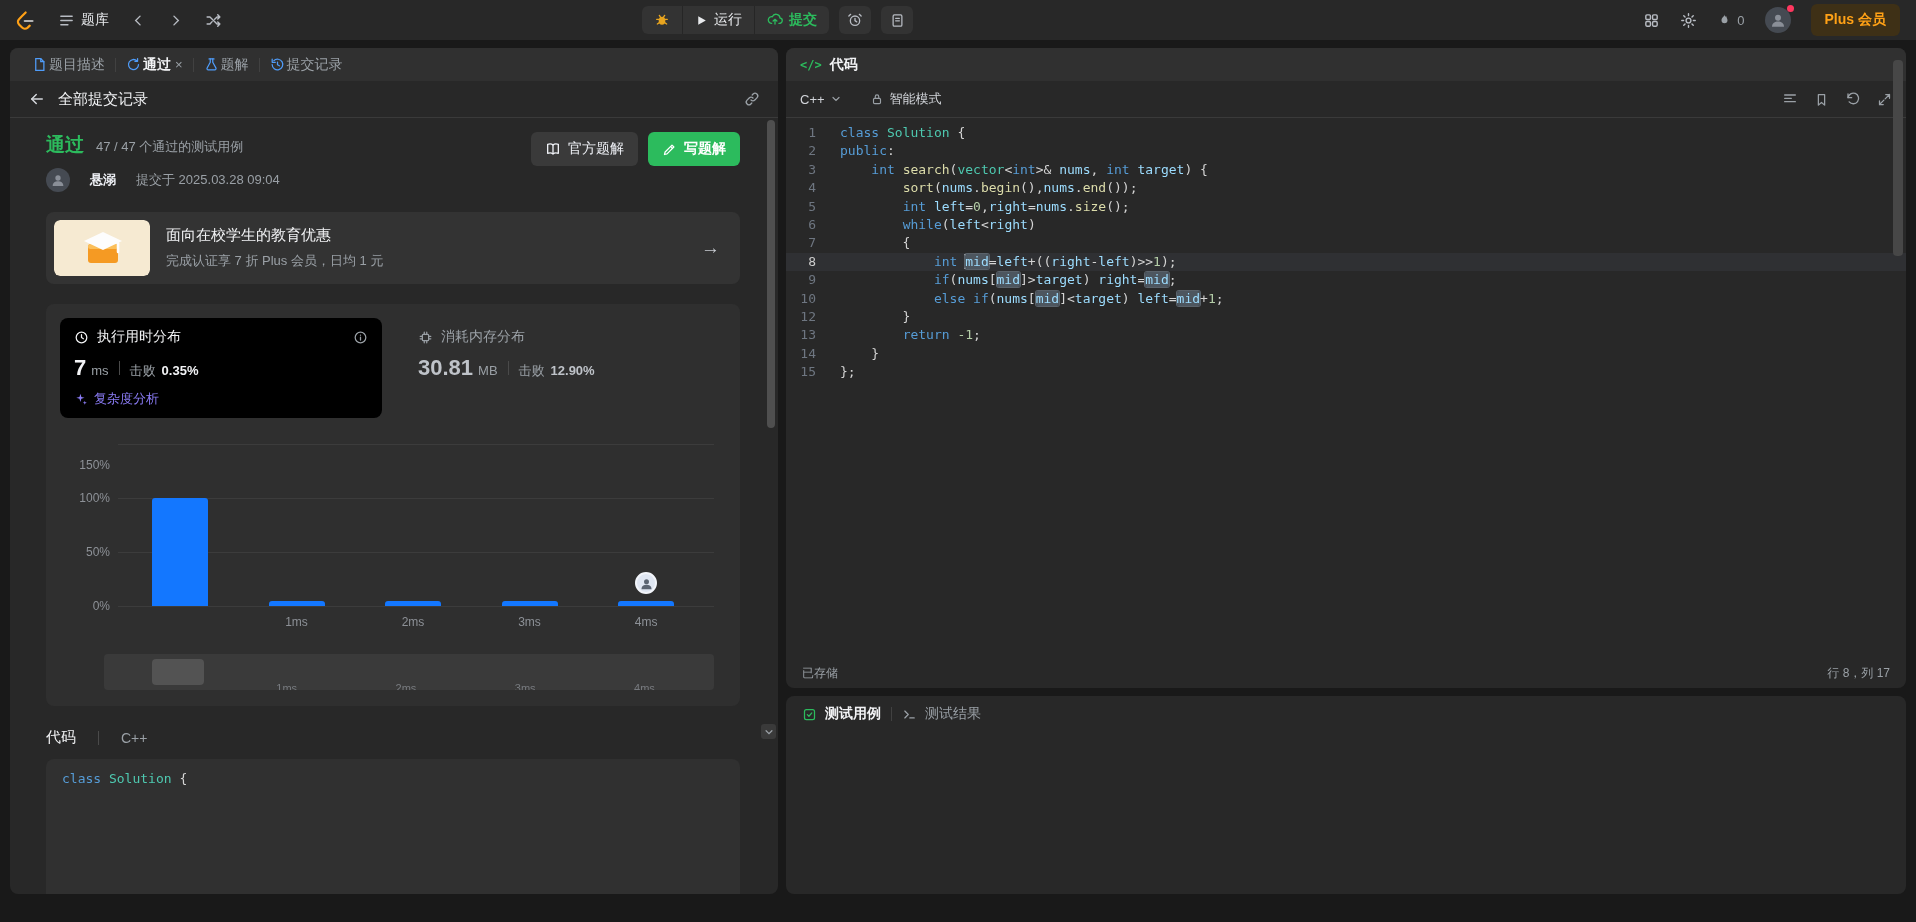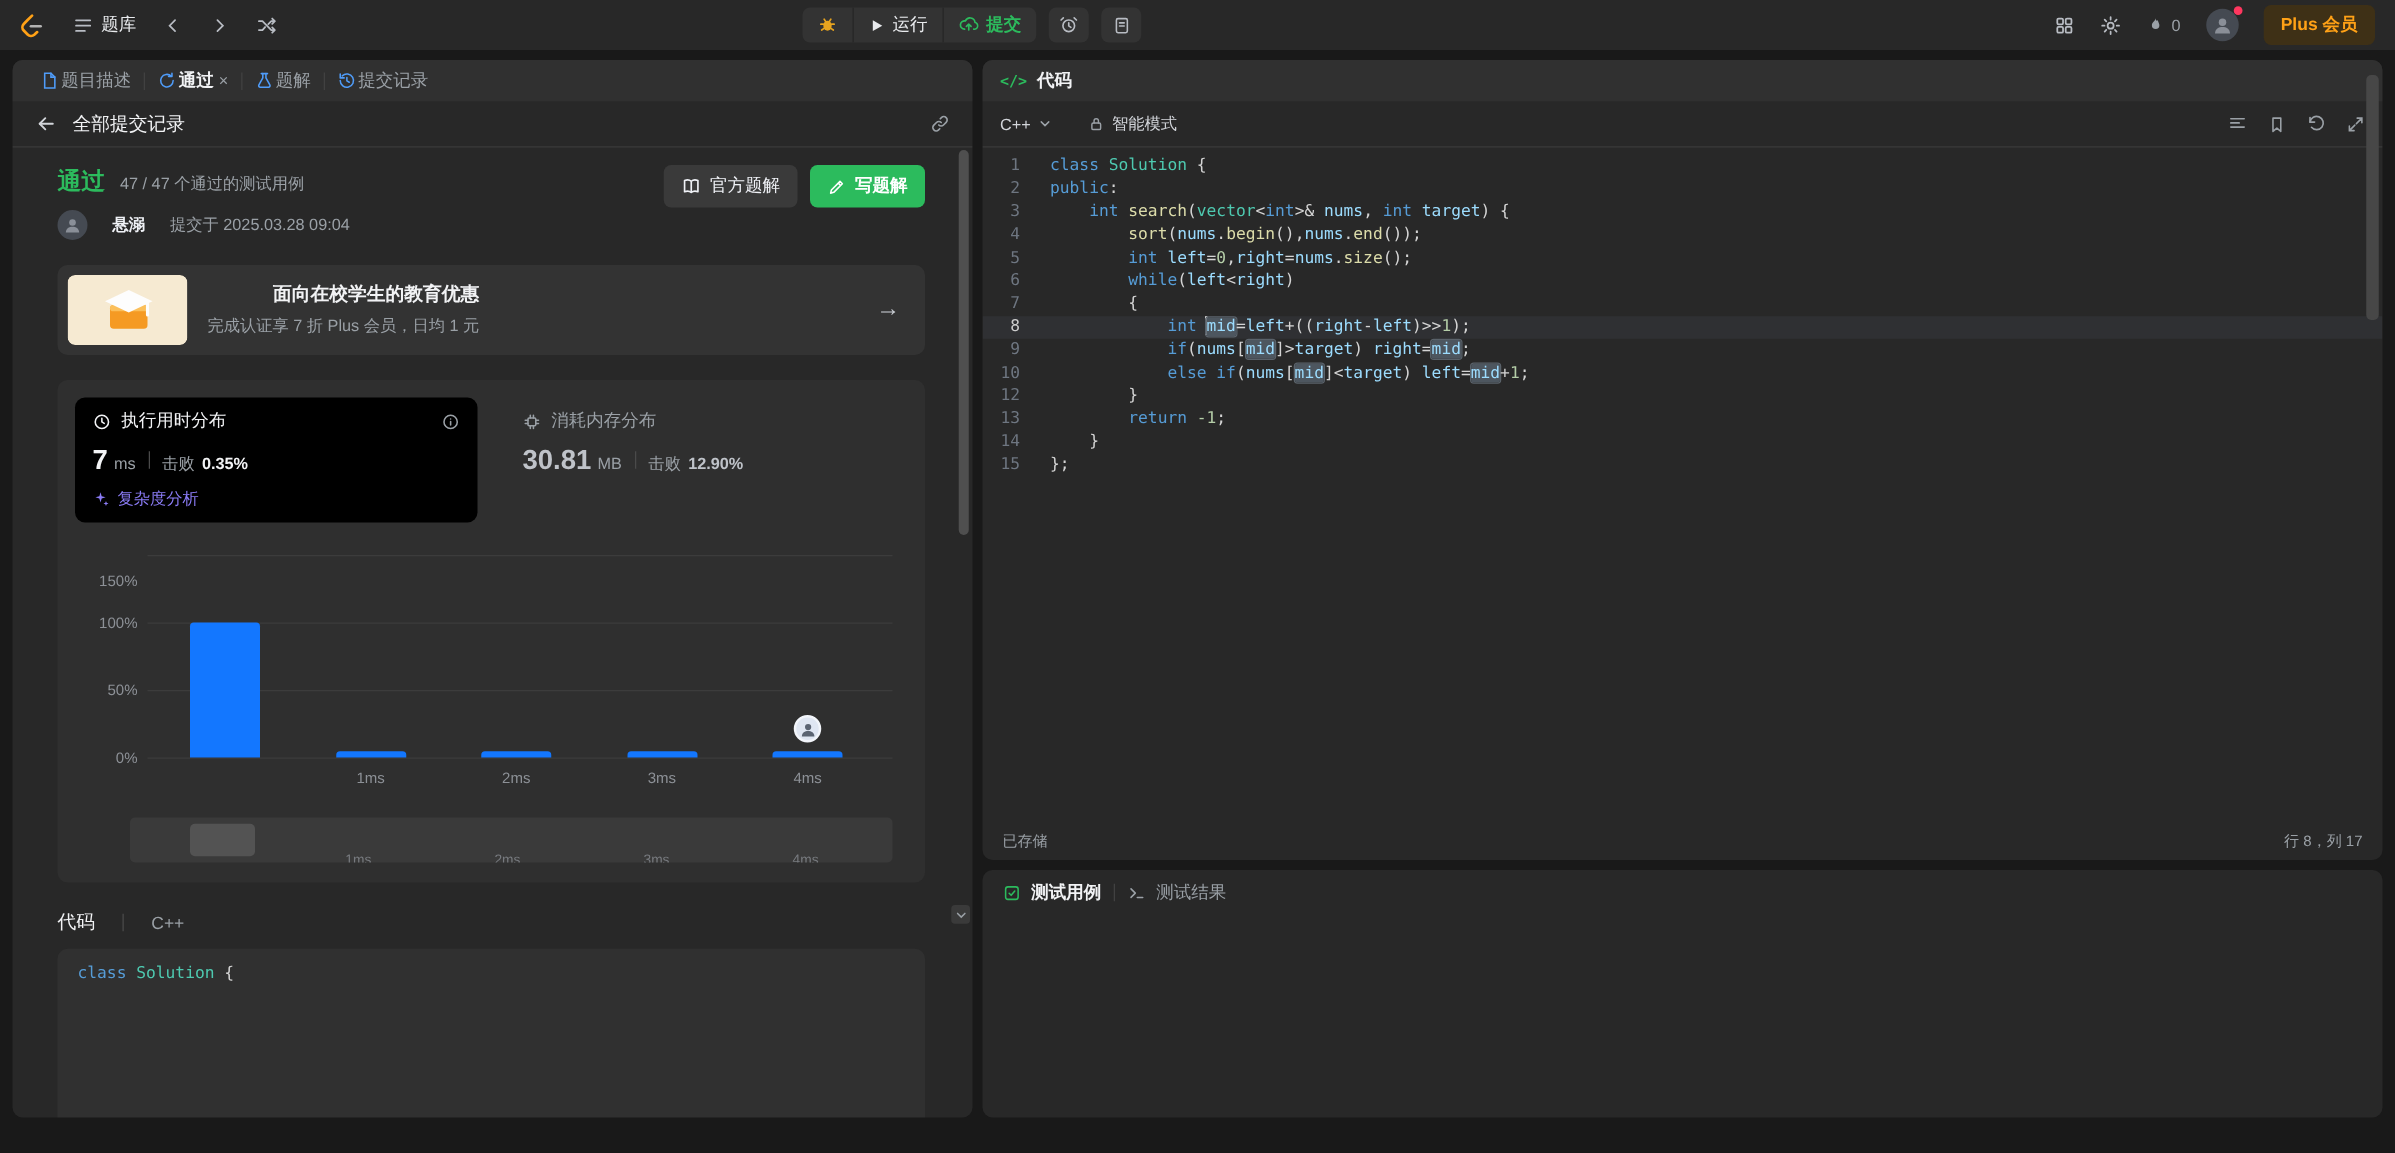--- a/index.html
+++ b/index.html
@@ -60,21 +60,21 @@
   .author-name { font-size:13px; font-weight:bold; color:#eff1f6; }
   .submitted { font-size:13px; color:#9aa0a6; }
   .result-actions { display:flex; gap:10px; align-items:flex-start; }
   .btn { height:34px; border-radius:6px; padding:0 14px; font-size:14px; display:flex; align-items:center; gap:7px; cursor:pointer; border:none; }
   .btn-dark { background:#3a3a3a; color:#eff1f6; }
   .btn-green { background:#2cbb5d; color:#ffffff; font-weight:bold; }
 
   
   .promo { margin-top:20px; background:#333333; border-radius:8px; padding:8px 20px 8px 8px; display:flex; align-items:center; gap:16px; }
   .promo-img { width:96px; height:56px; border-radius:6px; overflow:hidden; flex:none; }
-  .promo-title { font-size:15px; font-weight:bold; color:#f2f3f5;text-align:right; }
+  .promo-title { font-size:15px; font-weight:normal; color:#f2f3f5; }
   .promo-sub { font-size:13px; color:#9aa0a6; margin-top:7px; }
   .promo-arrow { margin-left:auto; color:#c8ccd2; font-size:19px; }
 
   
   .stats-card { margin-top:20px; background:#2f2f2f; border-radius:8px; padding:14px; }
   .stats-row { display:flex; gap:36px; }
   .stat-box { background:#000000; border-radius:8px; padding:10px 14px; width:322px; }
   .stat-head { display:flex; align-items:center; gap:8px; font-size:14px; color:#f2f3f5; }
   .stat-head .info { margin-left:auto; color:#9aa0a6; }
   .stat-value-row { display:flex; align-items:baseline; margin-top:9px; }

